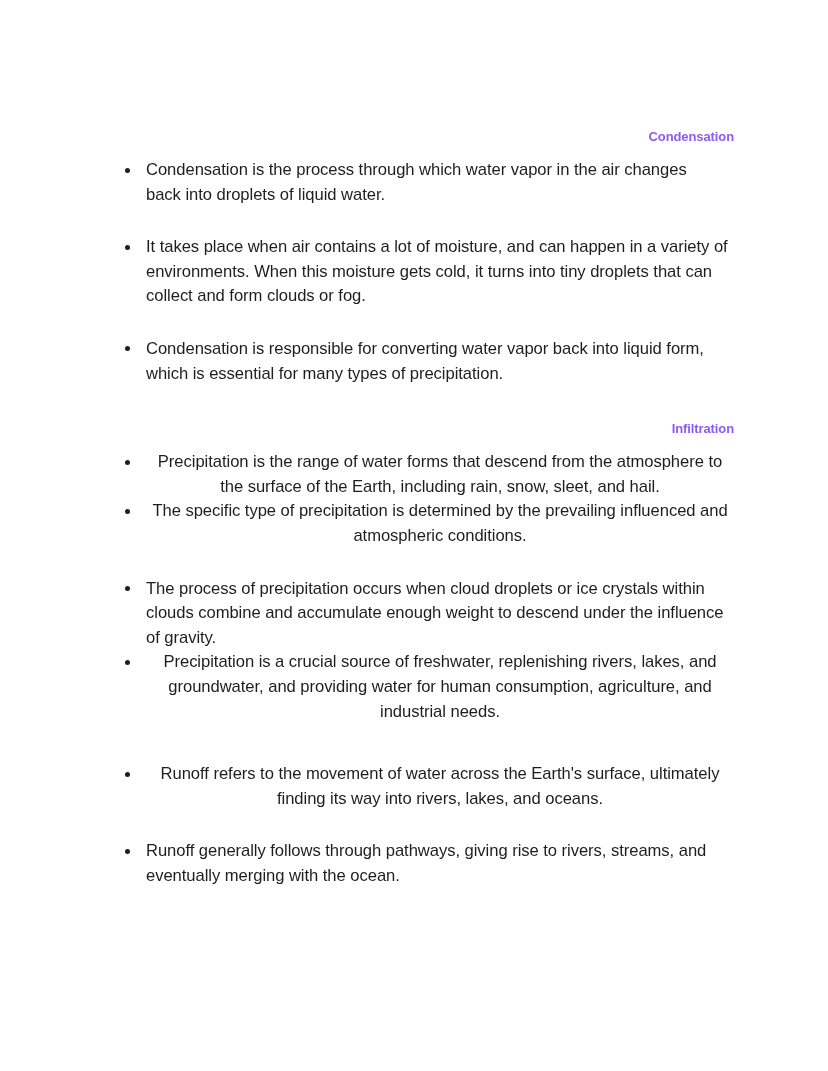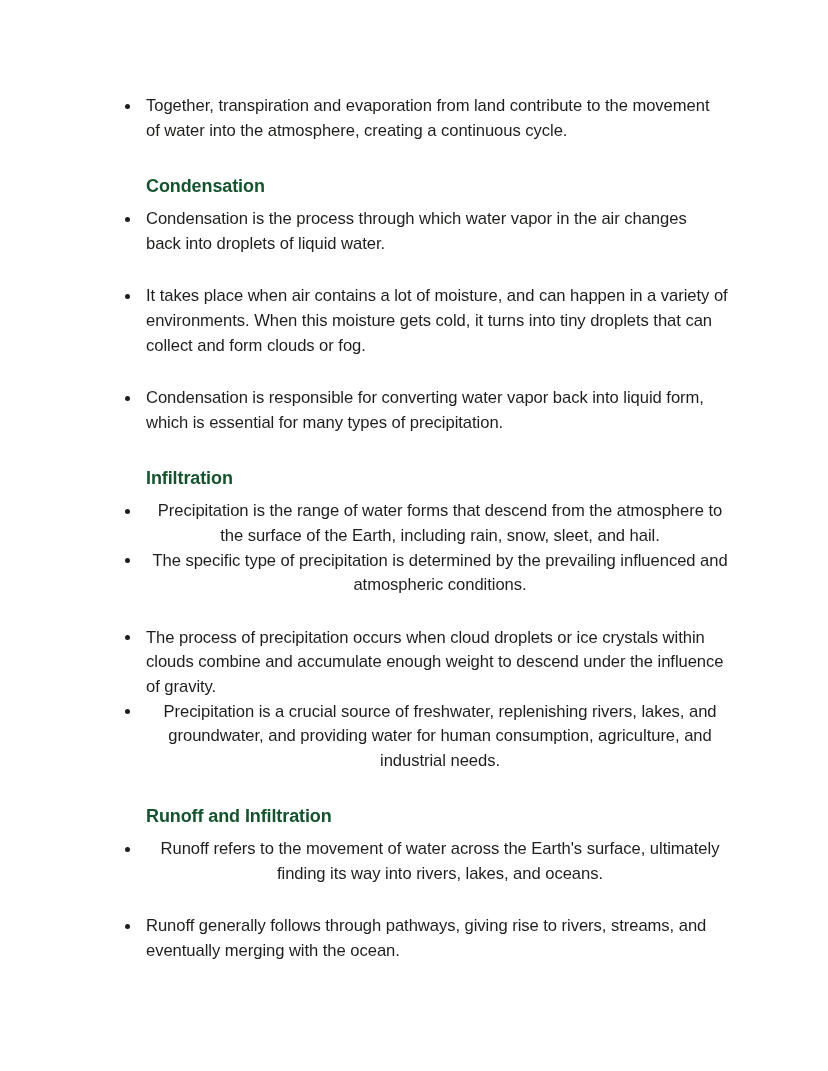--- a/index.html
+++ b/index.html
@@ -26,25 +26,26 @@
     top: 94px;
     width: 610px;
   }
   .doc-section {
     margin: 0;
   }
   
   .section-heading {
     margin: 0;
     padding: 0 0 0 22px;
-    font-size: 18px;
+    font-size: 13px;
     font-weight: bold;
     line-height: 26px;
-    color: #14532d;
+    color: #8b5cf6;
     letter-spacing: -0.1px;
+    text-align: right;
   }
   .sp-before-heading {
     height: 30px;
   }
   .sp-after-heading {
     height: 8px;
   }
   
   ul.bullets {
     list-style: none;
@@ -77,27 +78,20 @@
   .w-narrow { max-width: 566px; }
   .w-mid    { max-width: 588px; text-align: center; }
   .w-wide   { max-width: 608px; margin-top: 28px; }
 </style>
 </head>
 <body>
 
 <div class="page">
   <div class="content">
 
-    <section class="doc-section">
-      <ul class="bullets">
-        <li>
-          <span class="li-text w-narrow">Together, transpiration and evaporation from land contribute to the movement of water into the atmosphere, creating a continuous cycle.</span>
-        </li>
-      </ul>
-    </section>
 
     <div class="sp-before-heading"></div>
 
     <section class="doc-section">
       <h2 class="section-heading">Condensation</h2>
       <div class="sp-after-heading"></div>
       <ul class="bullets">
         <li>
           <span class="li-text w-narrow">Condensation is the process through which water vapor in the air changes back into droplets of liquid water.</span>
         </li>
@@ -127,21 +121,20 @@
         </li>
         <li>
           <span class="li-text w-mid">Precipitation is a crucial source of freshwater, replenishing rivers, lakes, and groundwater, and providing water for human consumption, agriculture, and industrial needs.</span>
         </li>
       </ul>
     </section>
 
     <div class="sp-before-heading"></div>
 
     <section class="doc-section">
-      <h2 class="section-heading">Runoff and Infiltration</h2>
       <div class="sp-after-heading"></div>
       <ul class="bullets">
         <li>
           <span class="li-text w-mid">Runoff refers to the movement of water across the Earth's surface, ultimately finding its way into rivers, lakes, and oceans.</span>
         </li>
         <li>
           <span class="li-text w-wide">Runoff generally follows through pathways, giving rise to rivers, streams, and eventually merging with the ocean.</span>
         </li>
       </ul>
     </section>

